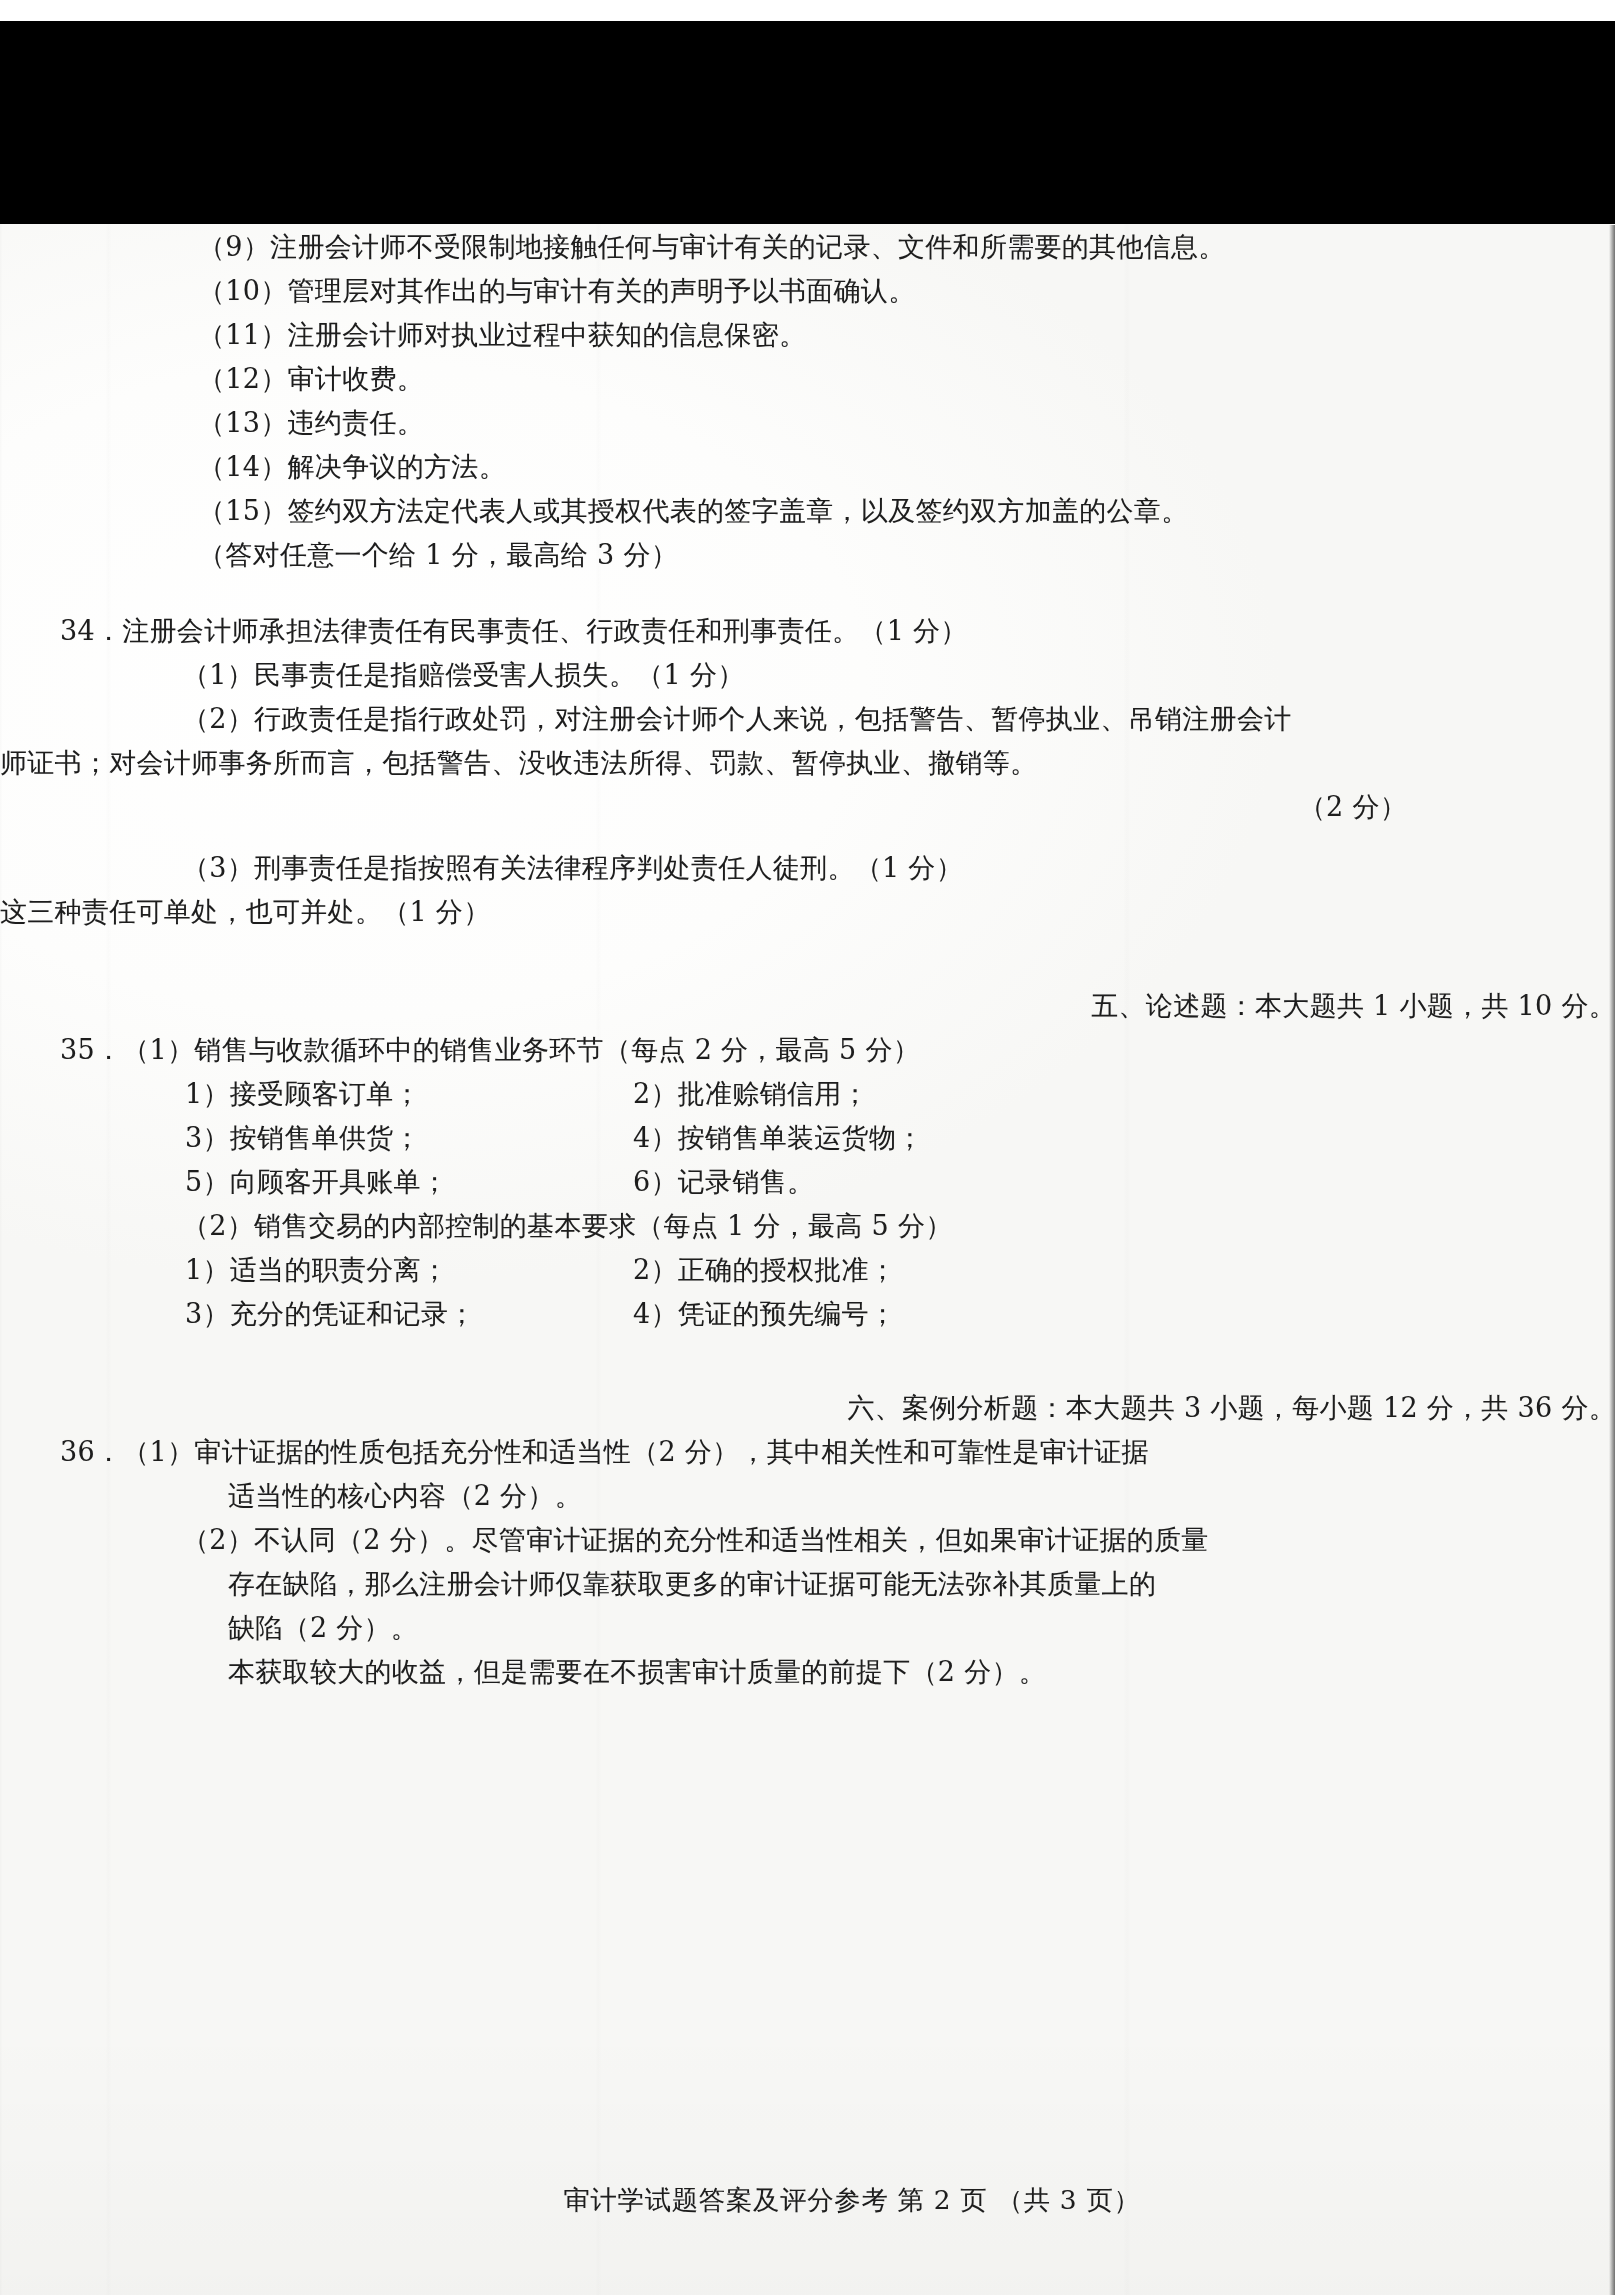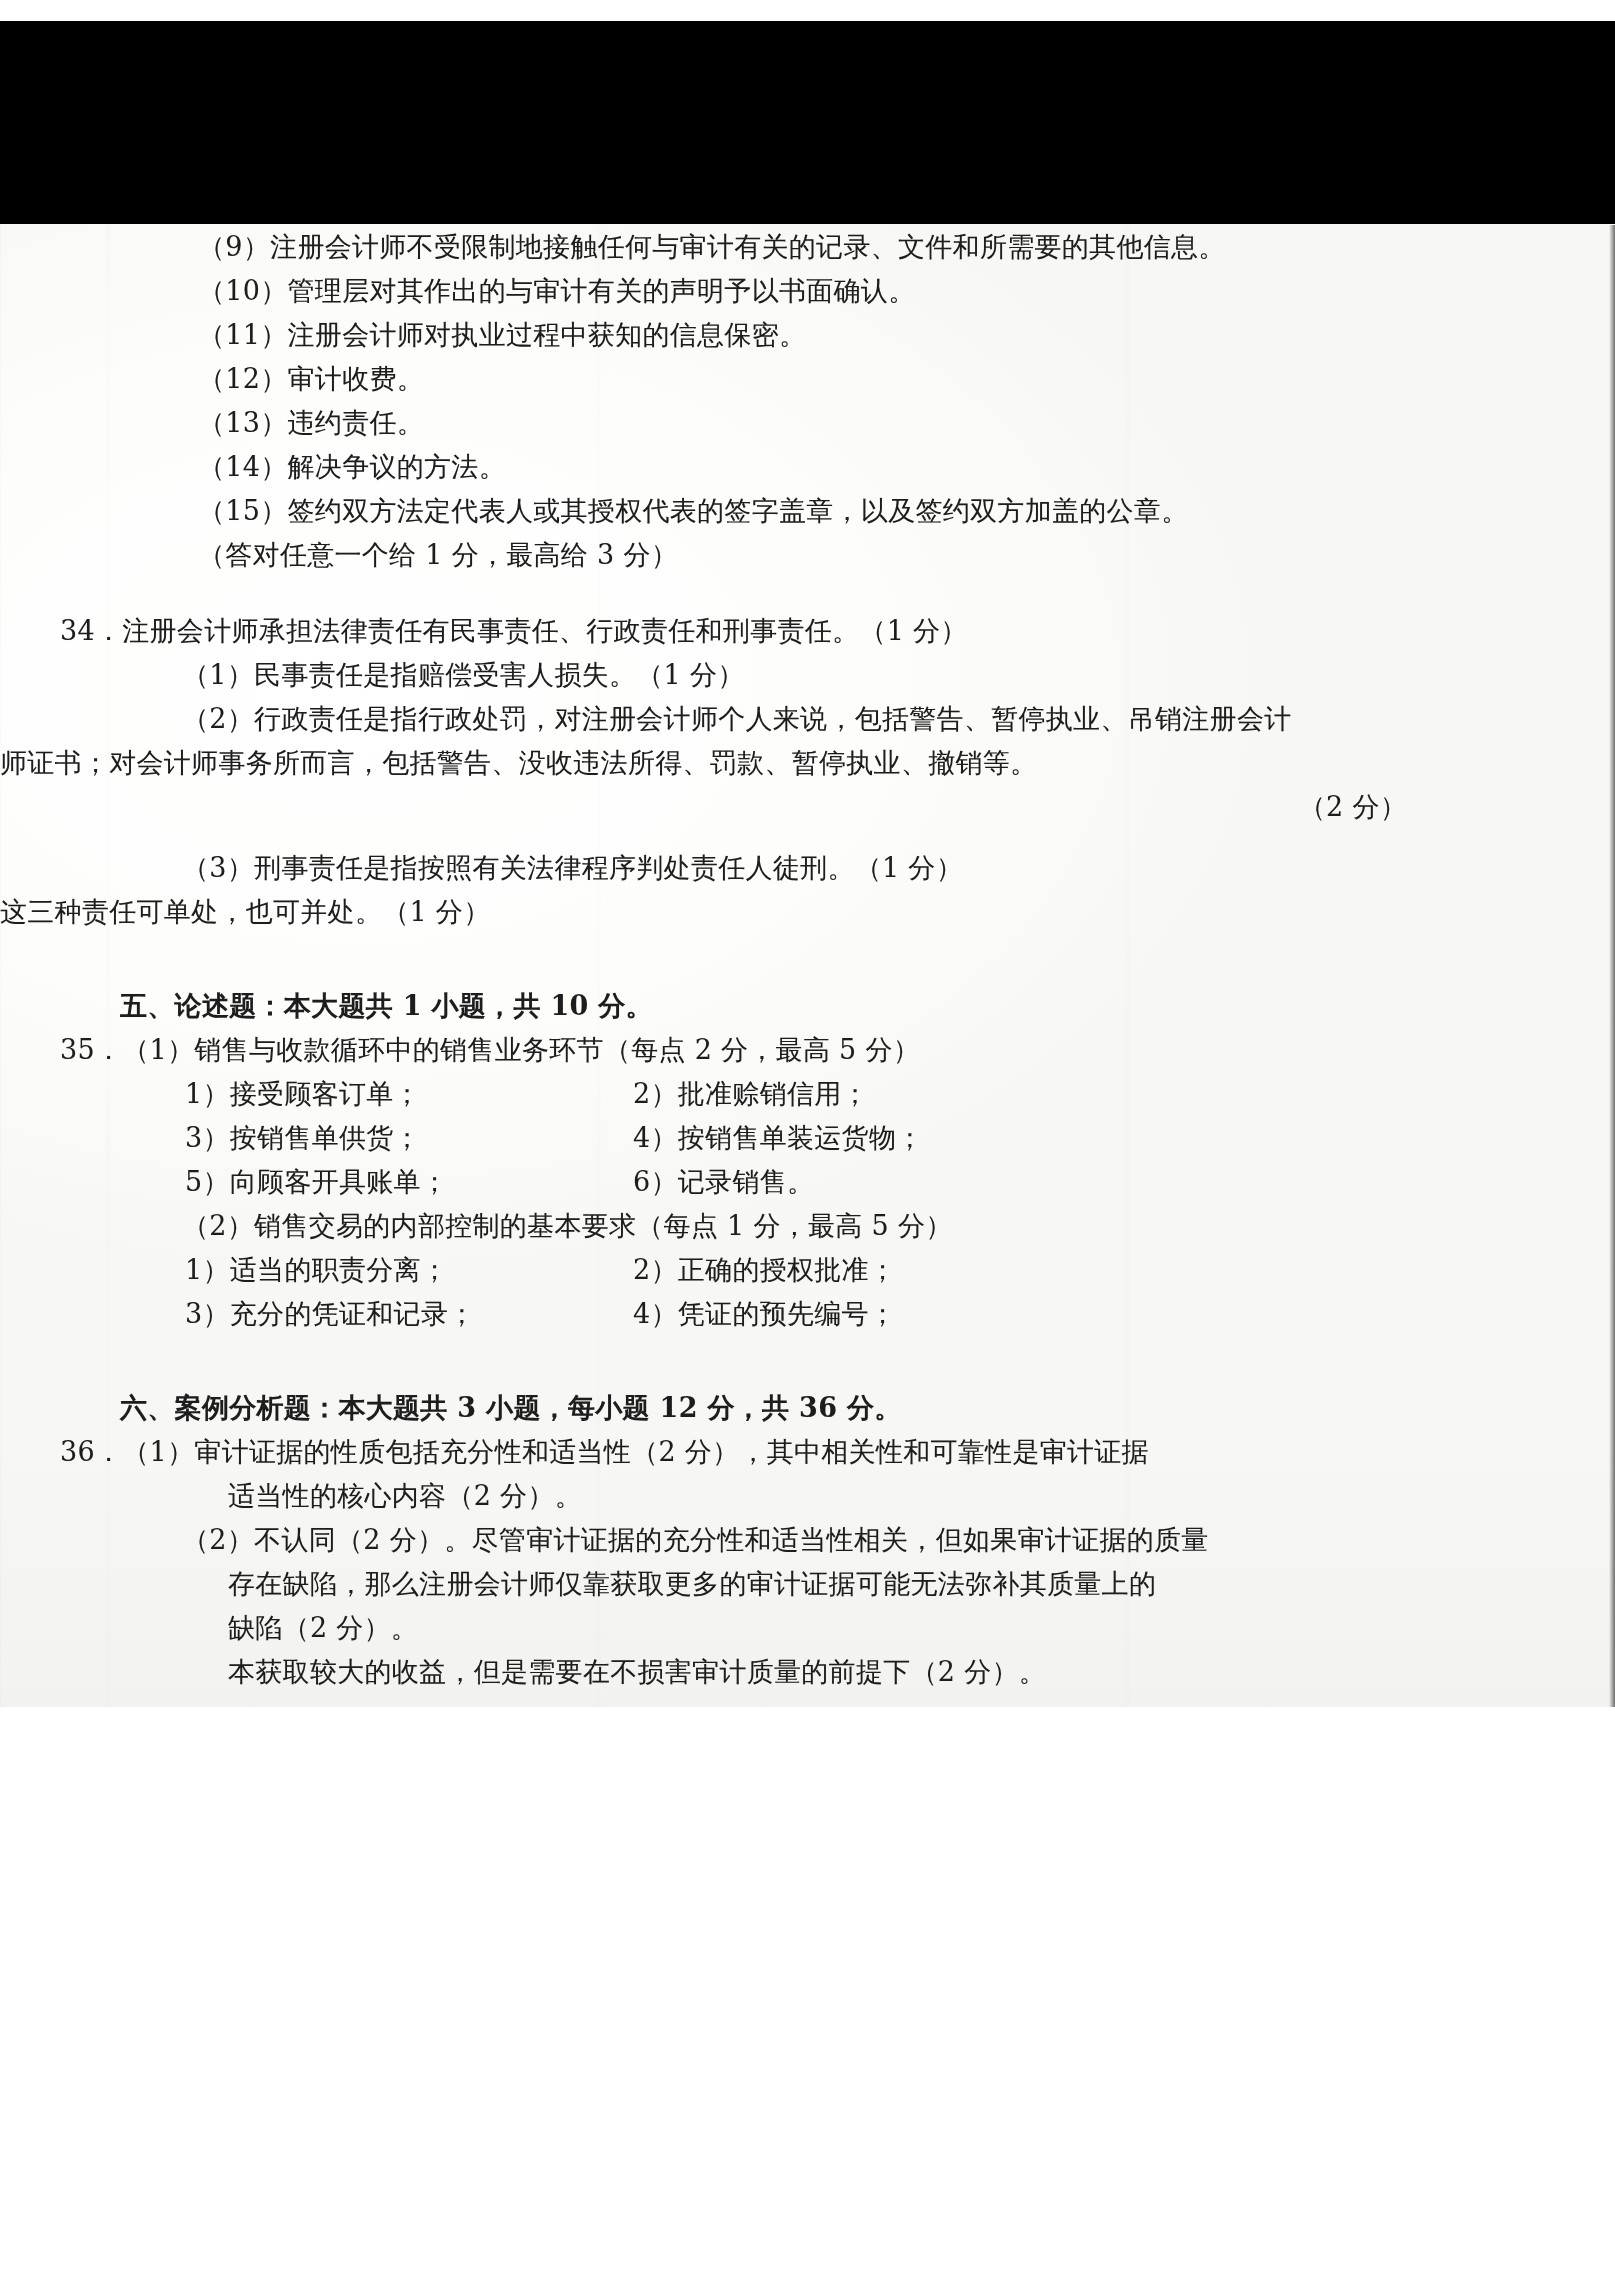--- a/index.html
+++ b/index.html
@@ -4,21 +4,21 @@
 <title>审计学试题答案及评分参考</title>
 <style>
   html, body {
     margin: 0;
     padding: 0;
     background: #ffffff;
   }
   #page {
     position: relative;
     width: 1616px;
-    height: 1707px;
+    height: 2295px;
     background: #ffffff;
     overflow: hidden;
     font-family: "DejaVu Serif", "Liberation Serif", serif;
   }
 
   
   .paper {
     position: absolute;
     left: 0;
     top: 0;
@@ -130,21 +130,22 @@
   }
   .col-b {
     position: absolute;
     left: 633px;
     top: 0;
     white-space: nowrap;
   }
 
   
   .sec-head {
-    font-weight: 700;
+    font-weight: 400;
+    text-align: right;
   }
 
   
   .footer {
     position: absolute;
     left: 0;
     top: 2183px;
     width: 1616px;
     text-align: center;
     color: #1d1d1d;

